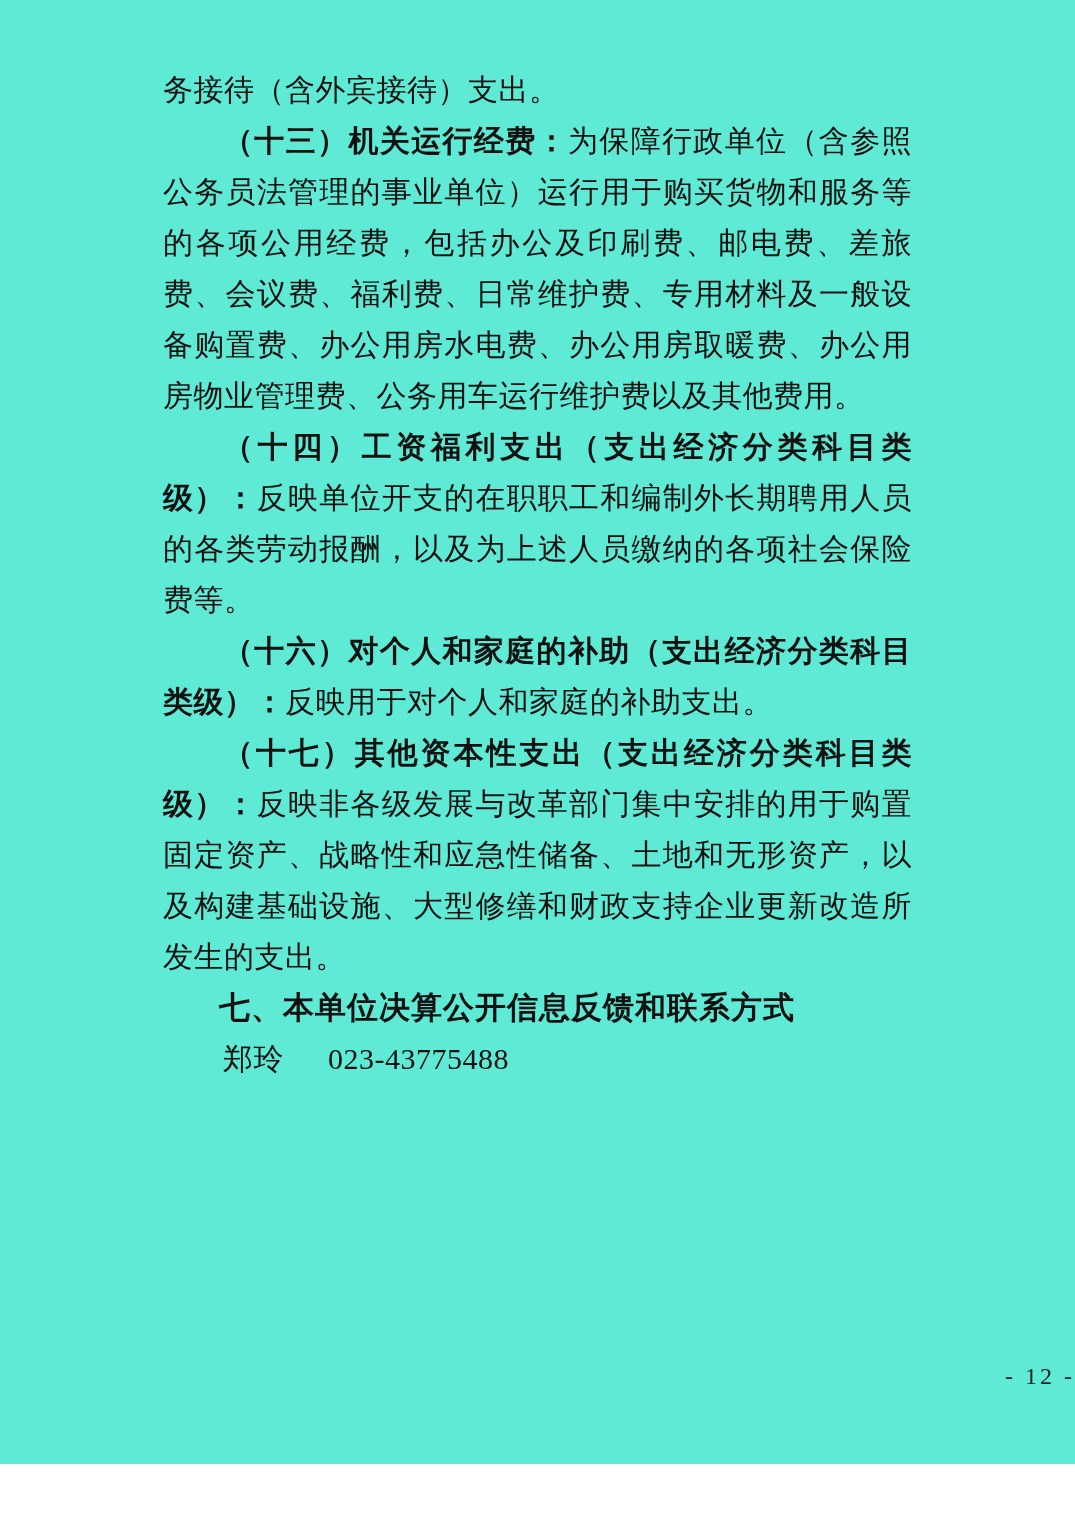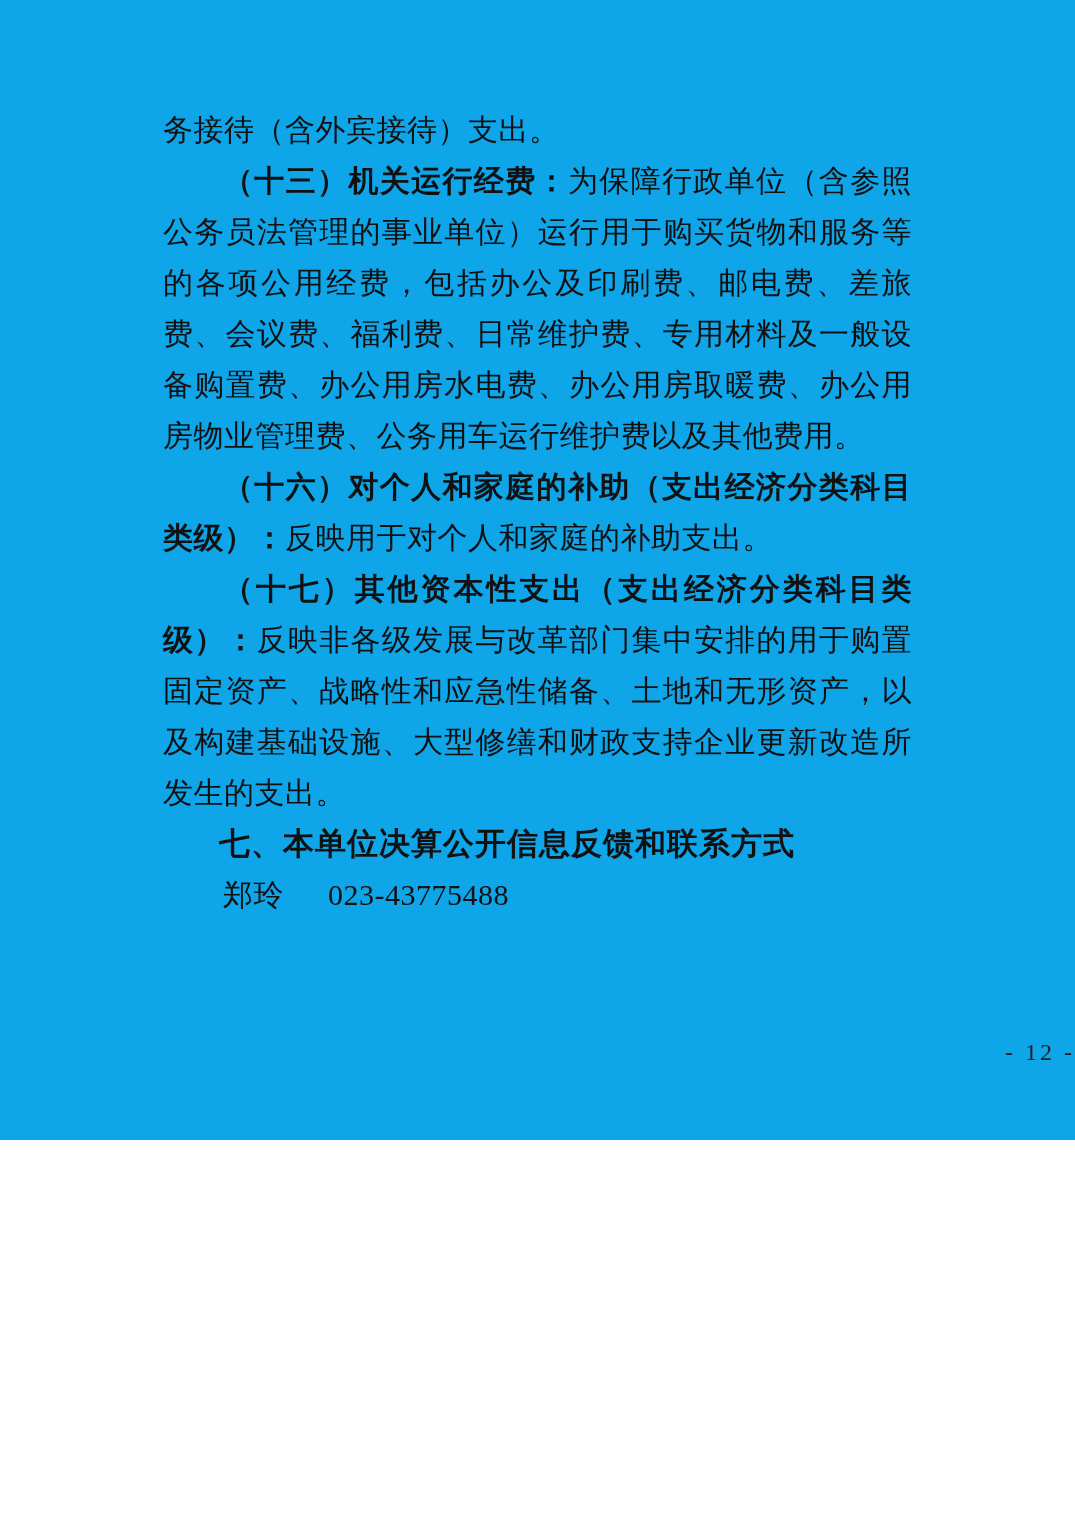--- a/index.html
+++ b/index.html
@@ -3,27 +3,27 @@
 <meta charset="utf-8">
 <style>
   html, body {
     margin: 0;
     padding: 0;
     background: #ffffff;
   }
   .page {
     position: relative;
     width: 1075px;
-    height: 1140px;
-    background: #0ea5e9;
+    height: 1464px;
+    background: #5eead4;
     color: #111111;
     font-family: "Liberation Serif", "DejaVu Serif", serif;
     overflow: hidden;
     box-sizing: border-box;
-    padding: 104px 163px 0 163px;
+    padding: 64px 163px 0 163px;
   }
   .body-text {
     width: 749px;
   }
   .para {
     margin: 0;
     font-size: 30px;
     line-height: 51px;
     text-align: justify;
     text-justify: inter-character;
@@ -62,20 +62,21 @@
 </head>
 <body>
 
 <div class="page">
   <div class="body-text">
 
     <p class="para"><span class="lead"></span><span>务接待（含外宾接待）支出。</span></p>
 
     <p class="para indent"><span class="lead">（十三）机关运行经费：</span><span>为保障行政单位（含参照公务员法管理的事业单位）运行用于购买货物和服务等的各项公用经费，包括办公及印刷费、邮电费、差旅费、会议费、福利费、日常维护费、专用材料及一般设备购置费、办公用房水电费、办公用房取暖费、办公用房物业管理费、公务用车运行维护费以及其他费用。</span></p>
 
+    <p class="para indent"><span class="lead">（十四）工资福利支出（支出经济分类科目类级）：</span><span>反映单位开支的在职职工和编制外长期聘用人员的各类劳动报酬，以及为上述人员缴纳的各项社会保险费等。</span></p>
 
 
     <p class="para indent"><span class="lead">（十六）对个人和家庭的补助（支出经济分类科目类级）：</span><span>反映用于对个人和家庭的补助支出。</span></p>
 
     <p class="para indent"><span class="lead">（十七）其他资本性支出（支出经济分类科目类级）：</span><span>反映非各级发展与改革部门集中安排的用于购置固定资产、战略性和应急性储备、土地和无形资产，以及构建基础设施、大型修缮和财政支持企业更新改造所发生的支出。</span></p>
 
     <h2 class="section-heading">七、本单位决算公开信息反馈和联系方式</h2>
 
 
     <p class="para indent contact-line"><span>郑玲</span><span class="gap"></span><span>023-43775488</span></p>

